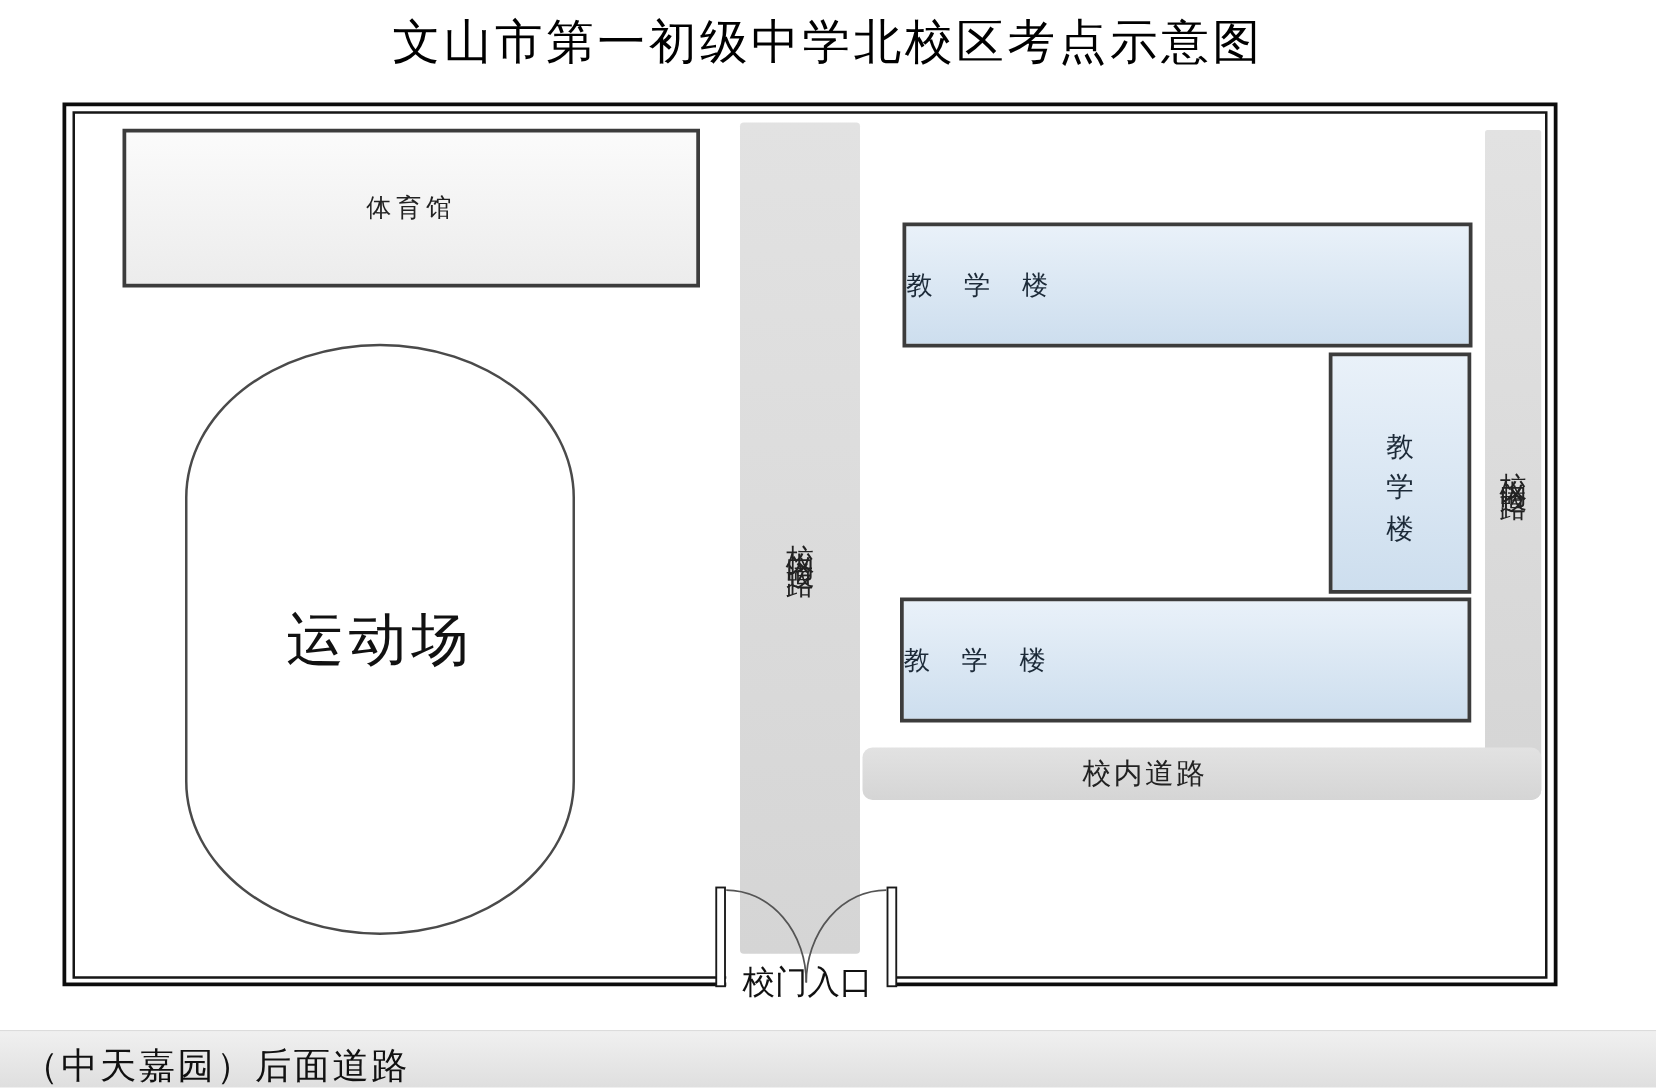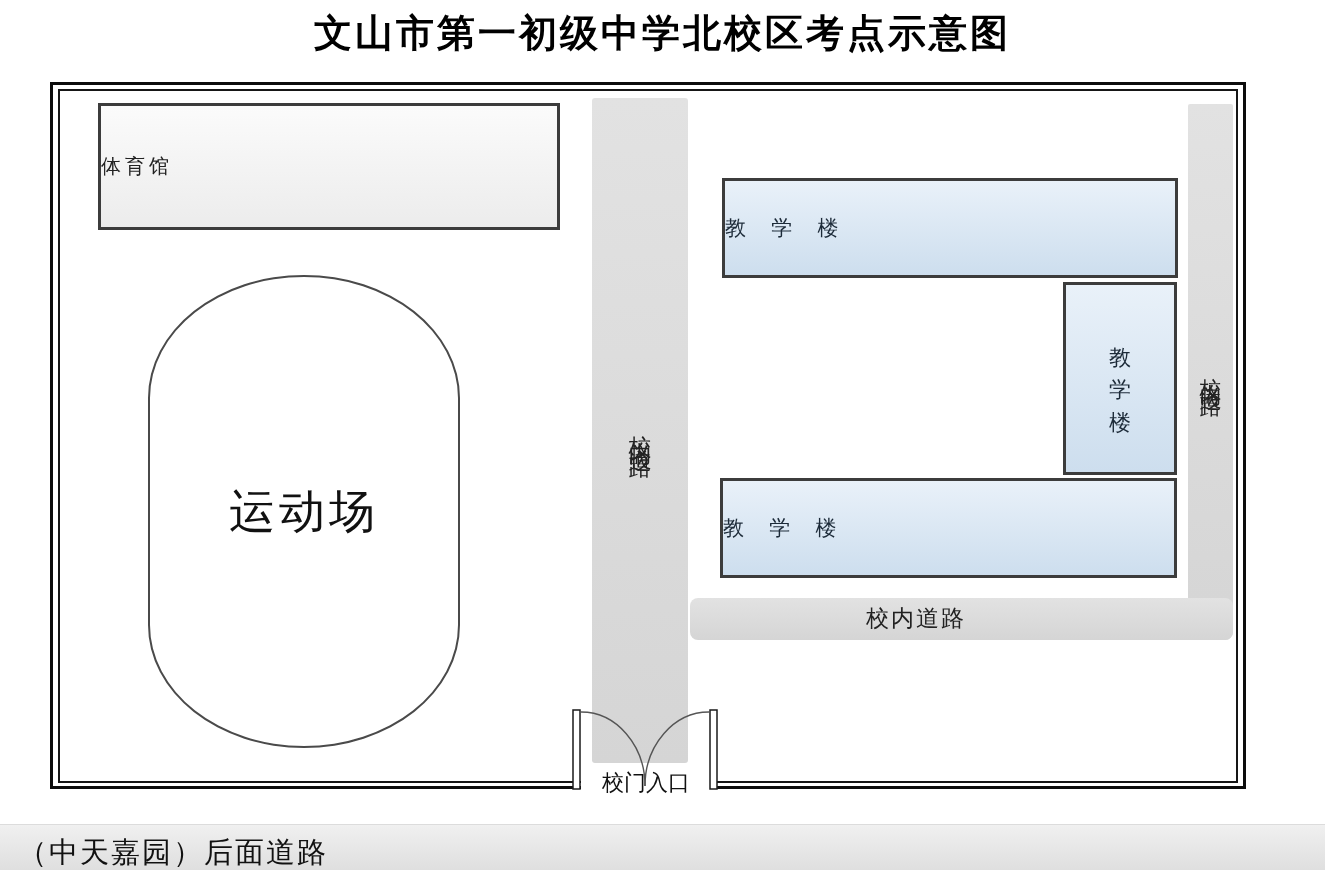--- a/index.html
+++ b/index.html
@@ -9,21 +9,21 @@
     position: relative;
     font-family: "Liberation Serif", "DejaVu Serif", serif;
     color: #1a1a1a;
     overflow: hidden;
   }
   .abs { position: absolute; }
 
   .title {
     left: 0; top: 8px; width: 1325px;
     text-align: center;
-    font-size: 38px; font-weight: 700;
+    font-size: 38px; font-weight: 400;
     letter-spacing: 3px;
     color: #000;
     z-index: 6;
   }
 
   
   .outer-wall {
     left: 50px; top: 82px; width: 1196px; height: 707px;
     border: 3px solid #0c0c0c;
     z-index: 2;
@@ -61,21 +61,21 @@
     color: #222;
   }
   .road-center .vtext { font-size: 23px; letter-spacing: 7px; }
   .road-right  .vtext { font-size: 22px; letter-spacing: 6px; }
 
   
   .gym {
     left: 98px; top: 103px; width: 462px; height: 127px;
     border: 3px solid var(--building-border);
     background: linear-gradient(180deg, var(--gym-fill-top), var(--gym-fill-bottom));
-    display: flex; align-items: center; justify-content: flex-start;
+    display: flex; align-items: center; justify-content: center;
     font-size: 20px; letter-spacing: 4px; color: #222;
     z-index: 1;
   }
 
   
   .field {
     left: 148px; top: 275px; width: 312px; height: 473px;
     border: 2px solid #4a4a4a;
     border-radius: 50% / 26%;
     background: #ffffff;
@@ -102,21 +102,21 @@
   .building-right .vtext { font-size: 22px; letter-spacing: 32px; color: #1c2a38; }
 
   
   .wall-cut {
     left: 581px; top: 774px; width: 129px; height: 22px;
     background: #ffffff; z-index: 3;
   }
   .gate-svg { left: 560px; top: 700px; width: 170px; height: 95px; z-index: 4; }
   .gate-label {
     left: 566px; top: 768px; width: 160px;
-    text-align: center; font-size: 22px; color: #111;
+    text-align: center; font-size: 26px; color: #111;
     z-index: 5;
   }
 
   
   .street {
     left: 0; top: 824px; width: 1325px; height: 58px;
     background: linear-gradient(180deg, var(--street-fill-top), var(--street-fill-bottom));
     border-top: 1px solid #dcdcdc;
     border-bottom: 2px solid #c9c9c9;
     display: flex; align-items: center; 

